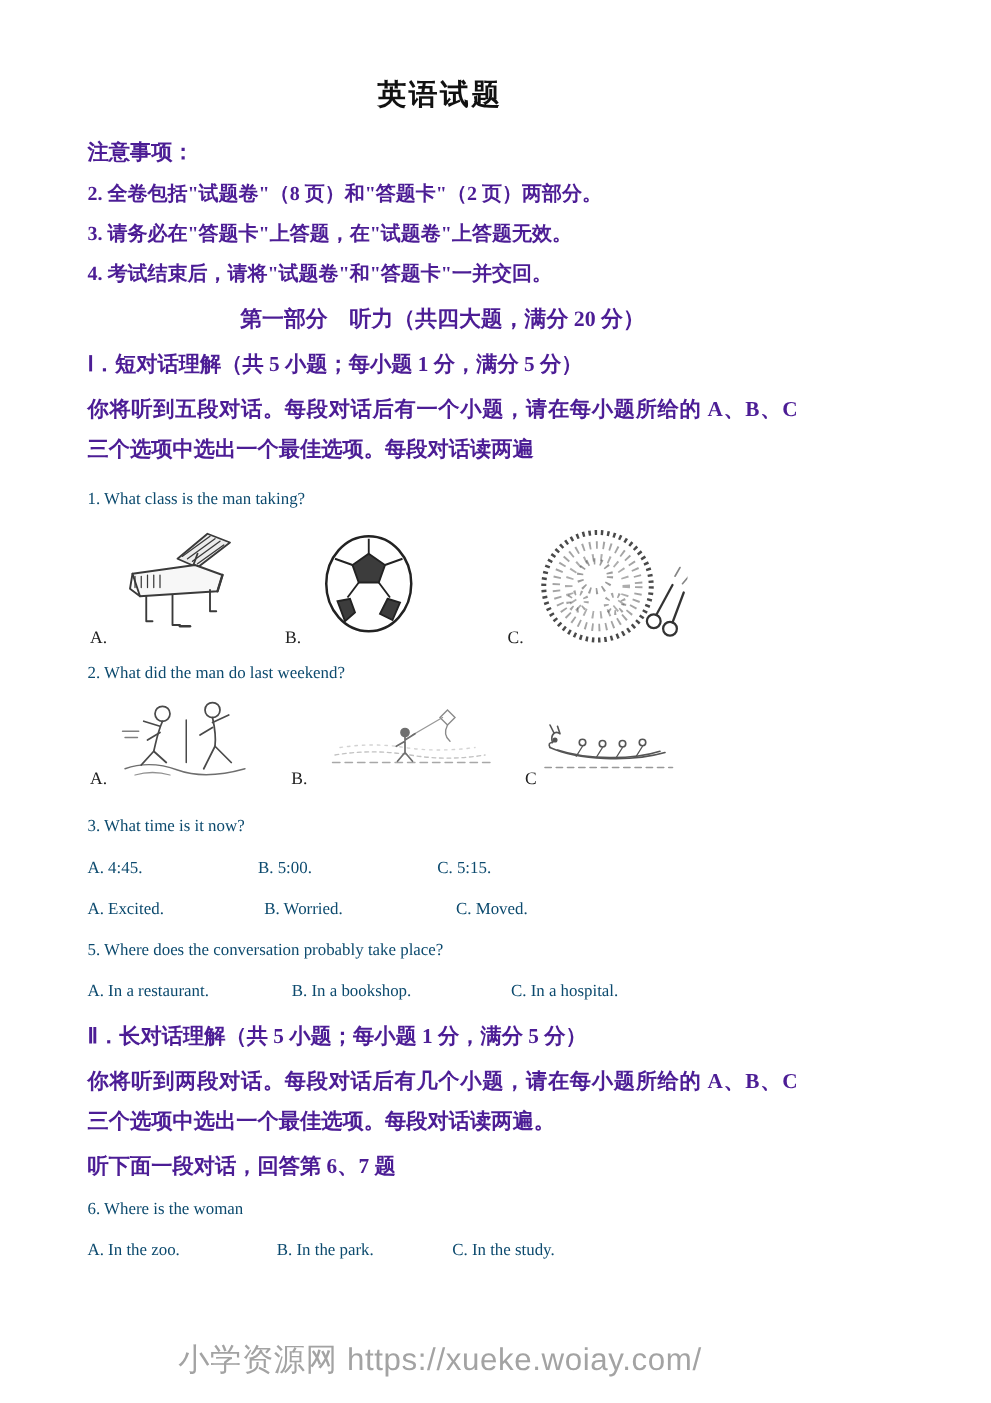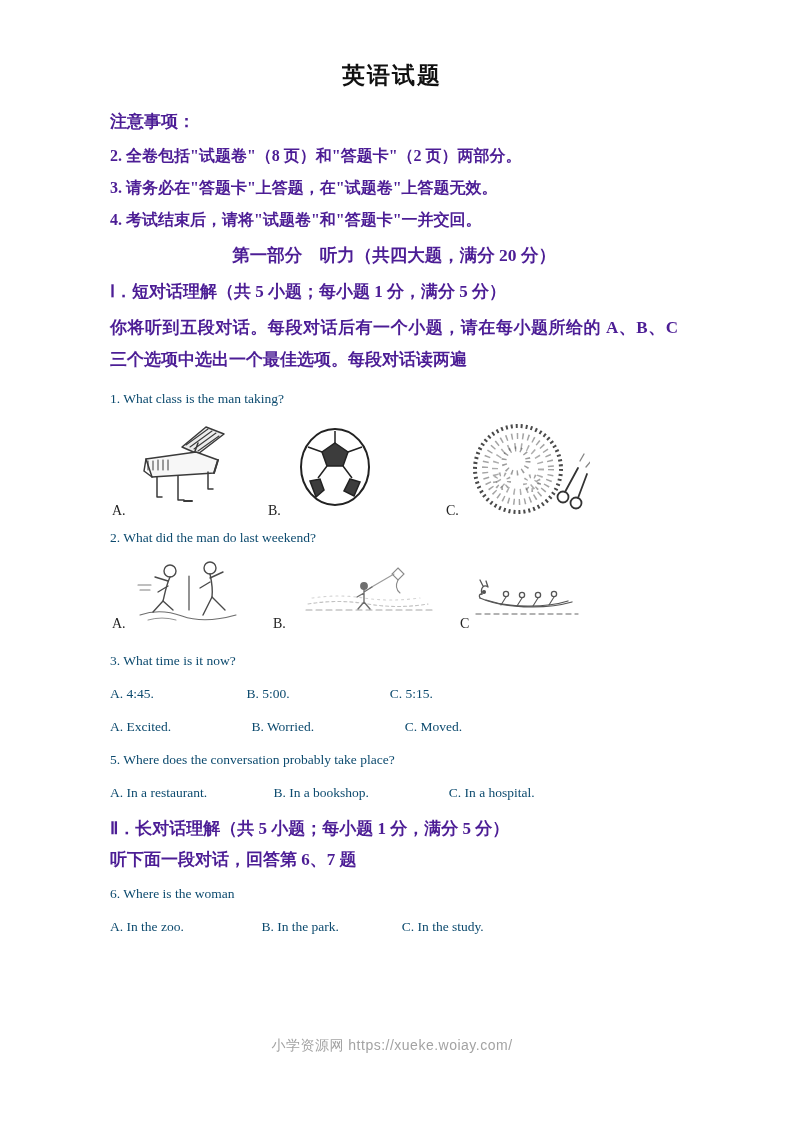--- a/index.html
+++ b/index.html
@@ -4,21 +4,20 @@
 <style>
   * { box-sizing: border-box; }
   html,body { margin:0; padding:0; background:#ffffff; }
   .page {
     position: relative;
     width: 704px; height: 1122px;
     background: #ffffff;
     color: #1c1c1c;
     font-family: "Liberation Serif", serif;
     overflow: hidden;
-    margin-left: 40px;
   }
   .title {
     margin: 0; padding-top: 60px;
     text-align: center;
     font-size: 23px; font-weight: 700;
     letter-spacing: 2px;
     color: #111;
   }
   .content { padding: 0 66px 0 70px; }
   p { margin: 0; }
@@ -44,24 +43,24 @@
   .q5 .opt:nth-child(1) { width: 160px; }
   .q5 .opt:nth-child(2) { width: 172px; }
   .q6 .opt:nth-child(1) { width: 148px; }
   .q6 .opt:nth-child(2) { width: 137px; }
   .img-row { position: relative; }
   .img-row-1 { height: 100px; margin-top: 14px; }
   .img-row-2 { height: 80px;  margin-top: 12px; }
   .img-label { position: absolute; bottom: 2px; font-size: 14px; font-family:"Liberation Serif", serif; color:#222; }
   .img-abs { position: absolute; }
   .footer {
-    position: absolute; left: 0; top: 1037px; width: 100%;
+    position: absolute; left: 0; top: 1071px; width: 100%;
     text-align: center;
     font-family: "Liberation Sans", sans-serif;
-    font-size: 14px; color: #a3a3a3; letter-spacing: .5px;
+    font-size: 25px; color: #a3a3a3; letter-spacing: .5px;
   }
 </style>
 </head>
 <body>
 
 <div class="page">
 
   <h1 class="title">英语试题</h1>
 
   <div class="content">
@@ -198,20 +197,21 @@
     </p>
 
     <p class="en q-text" style="margin-top:16px;">5. Where does the conversation probably take place?</p>
     <p class="en opt-row q5">
       <span class="opt">A. In a restaurant.</span>
       <span class="opt">B. In a bookshop.</span>
       <span class="opt">C. In a hospital.</span>
     </p>
 
     <p class="cn bold section-heading" style="margin-top:16px;">Ⅱ．长对话理解（共 5 小题；每小题 1 分，满分 5 分）</p>
+    <p class="cn bold section-desc">你将听到两段对话。每段对话后有几个小题，请在每小题所给的 A、B、C 三个选项中选出一个最佳选项。每段对话读两遍。</p>
     <p class="cn bold dialogue-note">听下面一段对话，回答第 6、7 题</p>
 
     <p class="en q-text">6. Where is the woman</p>
     <p class="en opt-row q6">
       <span class="opt">A. In the zoo.</span>
       <span class="opt">B. In the park.</span>
       <span class="opt">C. In the study.</span>
     </p>
 
   </div>

